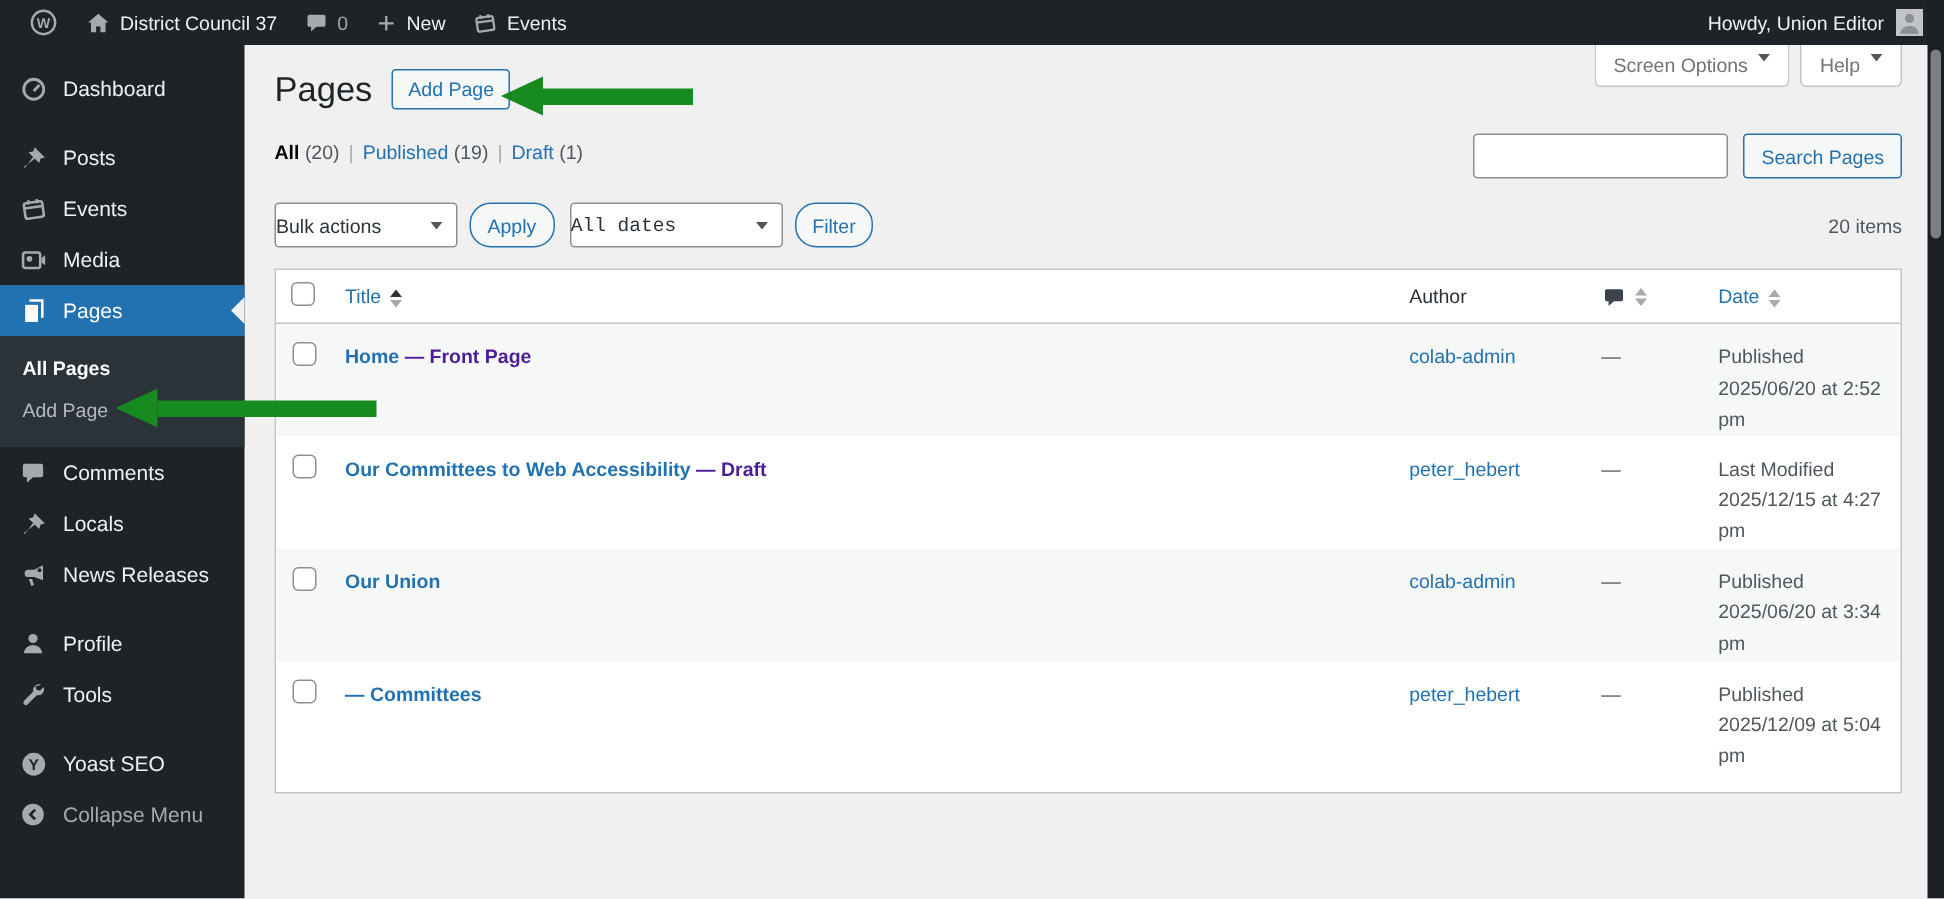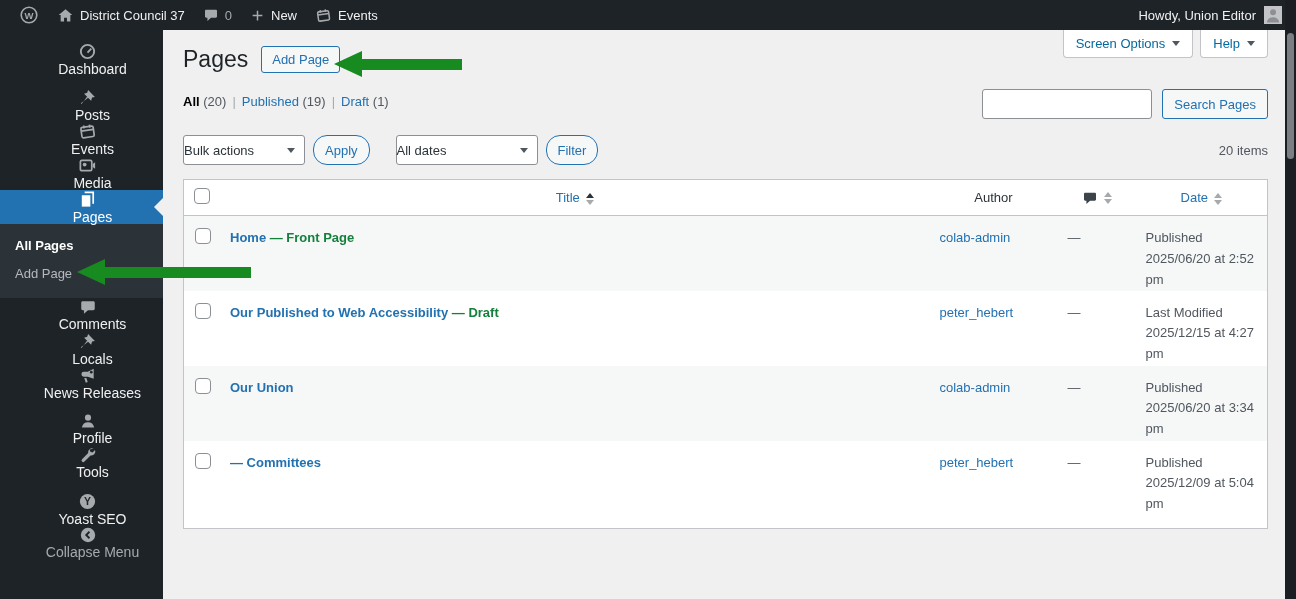--- a/index.html
+++ b/index.html
@@ -25,41 +25,41 @@
   .ab-count{ color:#a7aaad; }
   .ab-right{ margin-left:auto; display:flex; align-items:center; gap:8px; }
   .avatar{ width:18px; height:18px; background:#c3c4c7; display:block; }
 
   
   .scrollbar{ position:absolute; top:0; right:0; width:11px; height:599px; background:#1b1f23; z-index:40; }
   .scroll-thumb{ position:absolute; top:33px; left:2px; width:7px; height:126px; border-radius:4px; background:#7b7f83; }
 
   
   .sidebar{ position:absolute; top:30px; left:0; bottom:0; width:163px; background:var(--menu-bg); z-index:10; padding-top:12px; }
-  .menu-item{ position:relative; display:flex; align-items:center; height:34px; padding-left:12px; color:#f0f0f1; font-size:14px; cursor:pointer;flex-direction:column; }
+  .menu-item{ position:relative; display:flex; align-items:center; height:34px; padding-left:12px; color:#f0f0f1; font-size:14px; cursor:pointer; }
   .menu-item .mi-icon{ width:20px; height:20px; color:#a7aaad; display:flex; align-items:center; justify-content:center; }
   .menu-item .mi-label{ margin-left:10px; }
   .menu-item.gap{ margin-top:12px; }
   .menu-item.active{ background:var(--accent); color:#fff; }
   .menu-item.active .mi-icon{ color:#fff; }
   .menu-item.active::after{
     content:""; position:absolute; right:0; top:50%; transform:translateY(-50%);
     border-top:9px solid transparent; border-bottom:9px solid transparent; border-right:9px solid var(--content-bg);
   }
   .menu-item.dim{ color:#a7aaad; }
   .submenu{ background:var(--submenu-bg); padding:8px 0 10px; }
   .submenu-item{ padding:6px 0 6px 15px; color:#b4b9be; font-size:13px; cursor:pointer; line-height:16px; }
   .submenu-item.current{ color:#fff; font-weight:bold; }
 
   
   .content{ position:absolute; top:30px; left:163px; right:11px; bottom:0; background:var(--content-bg); overflow:hidden; }
   .screen-meta{ position:absolute; top:0; right:17px; display:flex; gap:7px; z-index:5; }
   .meta-tab{
     background:#fff; border:1px solid var(--border); border-top:none; border-radius:0 0 4px 4px;
-    padding:6px 12px; color:#0369a1; display:flex; align-items:center; gap:7px; cursor:pointer;
+    padding:6px 12px; color:#737373; display:flex; align-items:flex-start; gap:7px; cursor:pointer;
   }
   .caret-down{ width:0; height:0; border-left:4px solid transparent; border-right:4px solid transparent; border-top:5px solid #50575e; }
 
   .wrap{ padding:14px 17px 0 20px; }
   .title-row{ display:flex; align-items:center; gap:13px; }
   h1.page-title{ font-size:23px; font-weight:400; color:#1d2327; line-height:30px; }
   .page-title-action{
     background:#f6f7f7; border:1px solid var(--accent); border-radius:3px; color:var(--accent);
     padding:5px 10px; font-size:13px; cursor:pointer; line-height:normal;
   }
@@ -84,30 +84,30 @@
   .fake-select{
     position:relative; height:30px; background:#fff; border:1px solid var(--fieldborder); border-radius:3px;
     display:flex; align-items:center; padding:0 28px 0 0; color:#2c3338; cursor:pointer;
   }
   .fake-select::after{
     content:""; position:absolute; right:9px; top:12px;
     border-left:4px solid transparent; border-right:4px solid transparent; border-top:5px solid #50575e;
   }
   .bulk-select{ min-width:122px; }
   .dates-select{ min-width:142px; }
-  .ml8{ margin-left:8px;border-radius:14px; } .ml18{ margin-left:26px; }
+  .ml8{ margin-left:8px;border-radius:14px; } .ml18{ margin-left:10px;font-family:Liberation Mono, monospace; }
   .item-count{ margin-left:auto; color:#50575e; }
 
   
   table.list-table{
     width:100%; margin-top:14px; border-collapse:collapse; background:#fff;
     border:1px solid var(--border); font-size:13px;
   }
   .list-table th{
-    text-align:center; font-weight:400; padding:8px 10px; border-bottom:1px solid var(--border);
+    text-align:left; font-weight:400; padding:8px 10px; border-bottom:1px solid var(--border);
     color:#2c3338; white-space:nowrap;
   }
   .list-table th.sortable{ color:var(--accent); cursor:pointer; }
   .col-cb{ width:33px; padding:8px 0 0 11px; }
   .col-author{ width:128px; }
   .col-comments{ width:78px; }
   .col-date{ width:132px; }
   .checkbox{
     display:inline-block; width:16px; height:16px; background:#fff;
     border:1px solid var(--fieldborder); border-radius:4px; cursor:pointer;
@@ -115,21 +115,21 @@
   .sort-stack{ display:inline-flex; flex-direction:column; gap:2px; margin-left:6px; vertical-align:middle; }
   .tri-up{ width:0; height:0; border-left:4px solid transparent; border-right:4px solid transparent; border-bottom:5px solid #a7aaad; }
   .tri-down{ width:0; height:0; border-left:4px solid transparent; border-right:4px solid transparent; border-top:5px solid #a7aaad; }
   .tri-up.on{ border-bottom-color:#2c3338; }
   .bubble-head{ color:#3c434a; display:inline-flex; vertical-align:middle; }
 
   .list-table tbody td{ padding:12px 10px 0; vertical-align:top; line-height:1.6; height:75px; }
   .list-table tbody td.col-cb{ padding:12px 0 0 11px; }
   .list-table tbody tr.striped{ background:#f6f7f7; }
   .row-title a{ color:var(--accent); font-weight:600; text-decoration:none; cursor:pointer; }
-  .post-state{ color:#15803d; font-weight:600;margin-top:28px; }
+  .post-state{ color:#4c1d95; font-weight:600;margin-top:28px; }
   .author-link{ color:var(--accent); text-decoration:none; cursor:pointer; }
   .dash{ color:#50575e; }
   .date-cell{ color:#50575e; }
   tr.partial td{ height:12px; padding-top:10px; }
 
   
   .green-arrow{ position:absolute; display:flex; align-items:center; z-index:50; pointer-events:none; }
   .ga-head{ width:0; height:0; border-top:13px solid transparent; border-bottom:13px solid transparent; border-right:28px solid var(--green); }
   .ga-shaft{ height:11px; background:var(--green); }
   #arrow-add-page-button{ left:334px; top:51px; }
@@ -395,21 +395,21 @@
       <tbody>
         <tr class="striped">
           <td class="col-cb"><span class="checkbox"></span></td>
           <td class="row-title"><a>Home</a> <span class="post-state">— Front Page</span></td>
           <td><a class="author-link">colab-admin</a></td>
           <td><span class="dash">—</span></td>
           <td class="date-cell"><div>Published</div><span>2025/06/20 at 2:52 pm</span></td>
         </tr>
         <tr>
           <td class="col-cb"><span class="checkbox"></span></td>
-          <td class="row-title"><a>Our Published to Web Accessibility</a> <span class="post-state">— Draft</span></td>
+          <td class="row-title"><a>Our Committees to Web Accessibility</a> <span class="post-state">— Draft</span></td>
           <td><a class="author-link">peter_hebert</a></td>
           <td><span class="dash">—</span></td>
           <td class="date-cell"><div>Last Modified</div><span>2025/12/15 at 4:27 pm</span></td>
         </tr>
         <tr class="striped">
           <td class="col-cb"><span class="checkbox"></span></td>
           <td class="row-title"><a>Our Union</a> <span class="post-state"></span></td>
           <td><a class="author-link">colab-admin</a></td>
           <td><span class="dash">—</span></td>
           <td class="date-cell"><div>Published</div><span>2025/06/20 at 3:34 pm</span></td>

